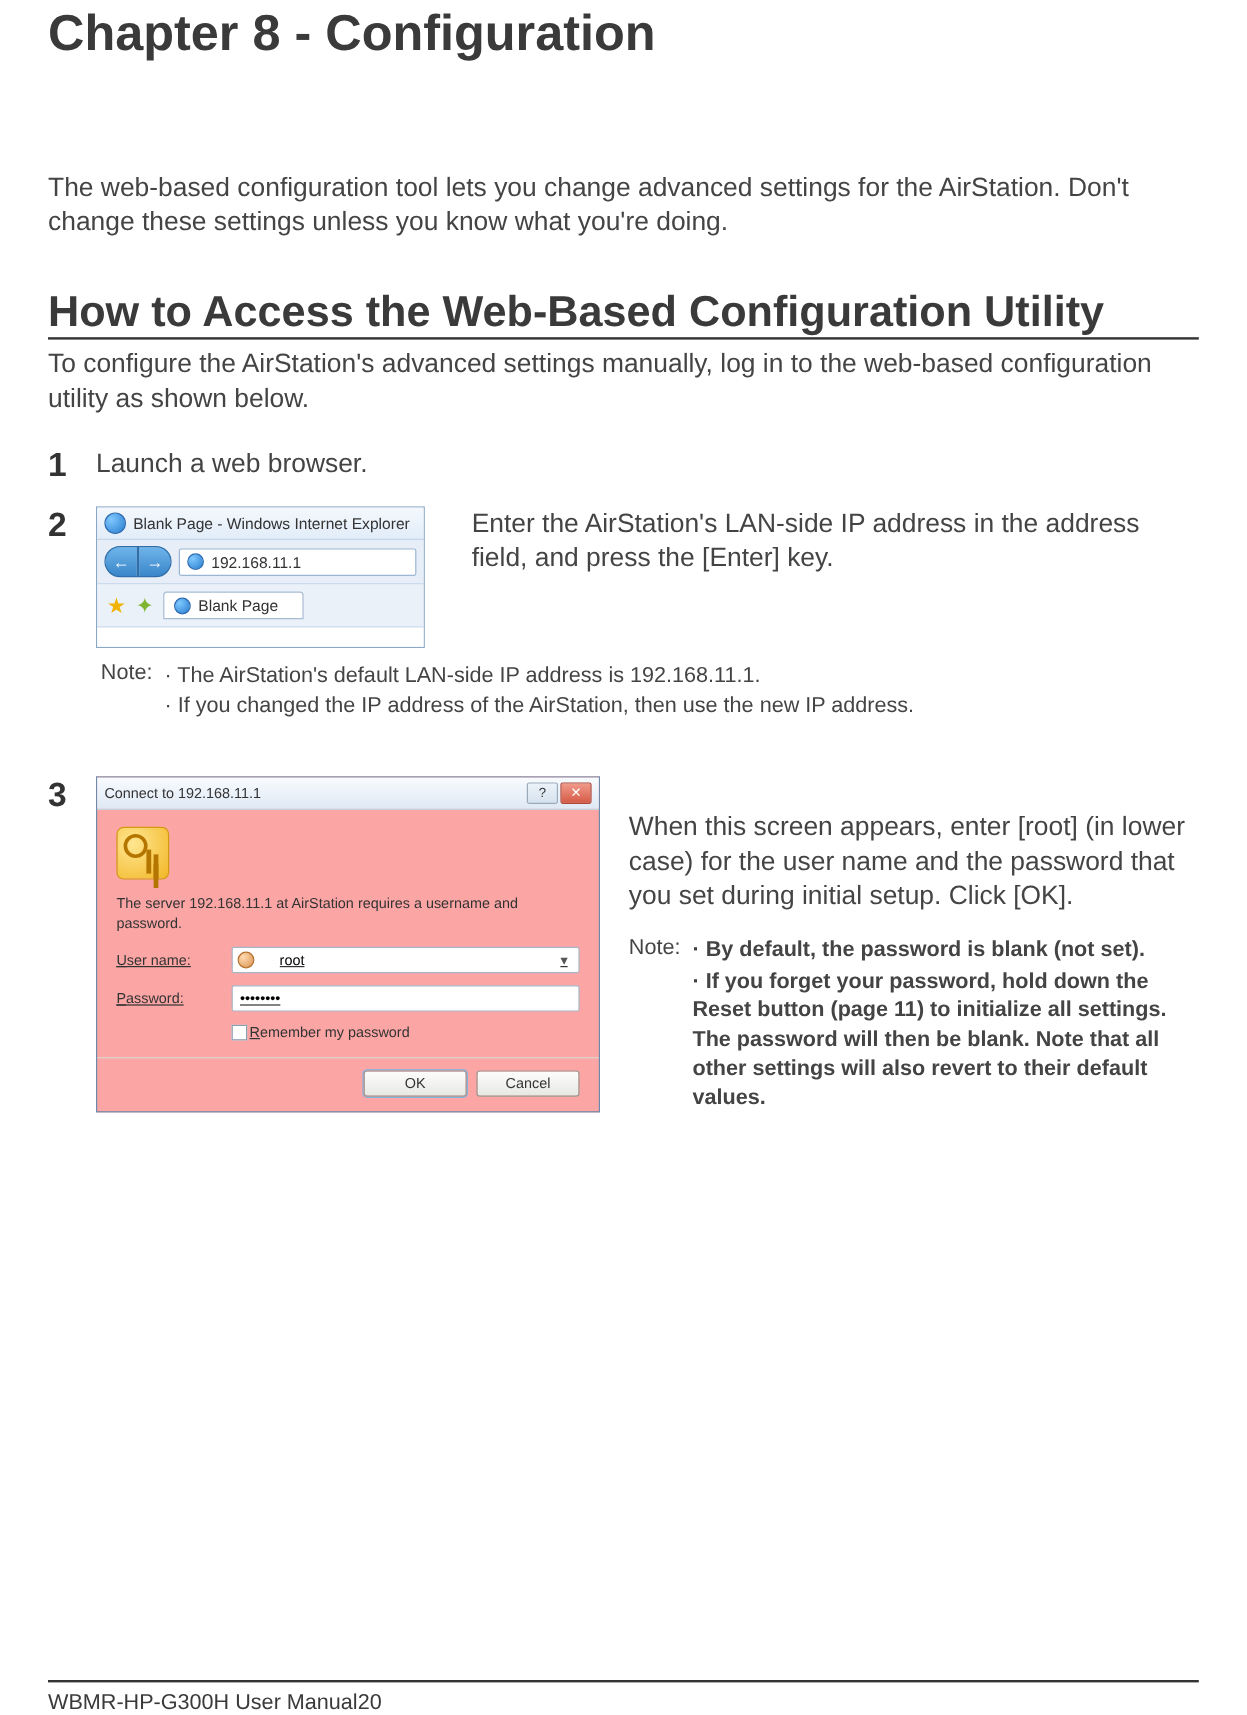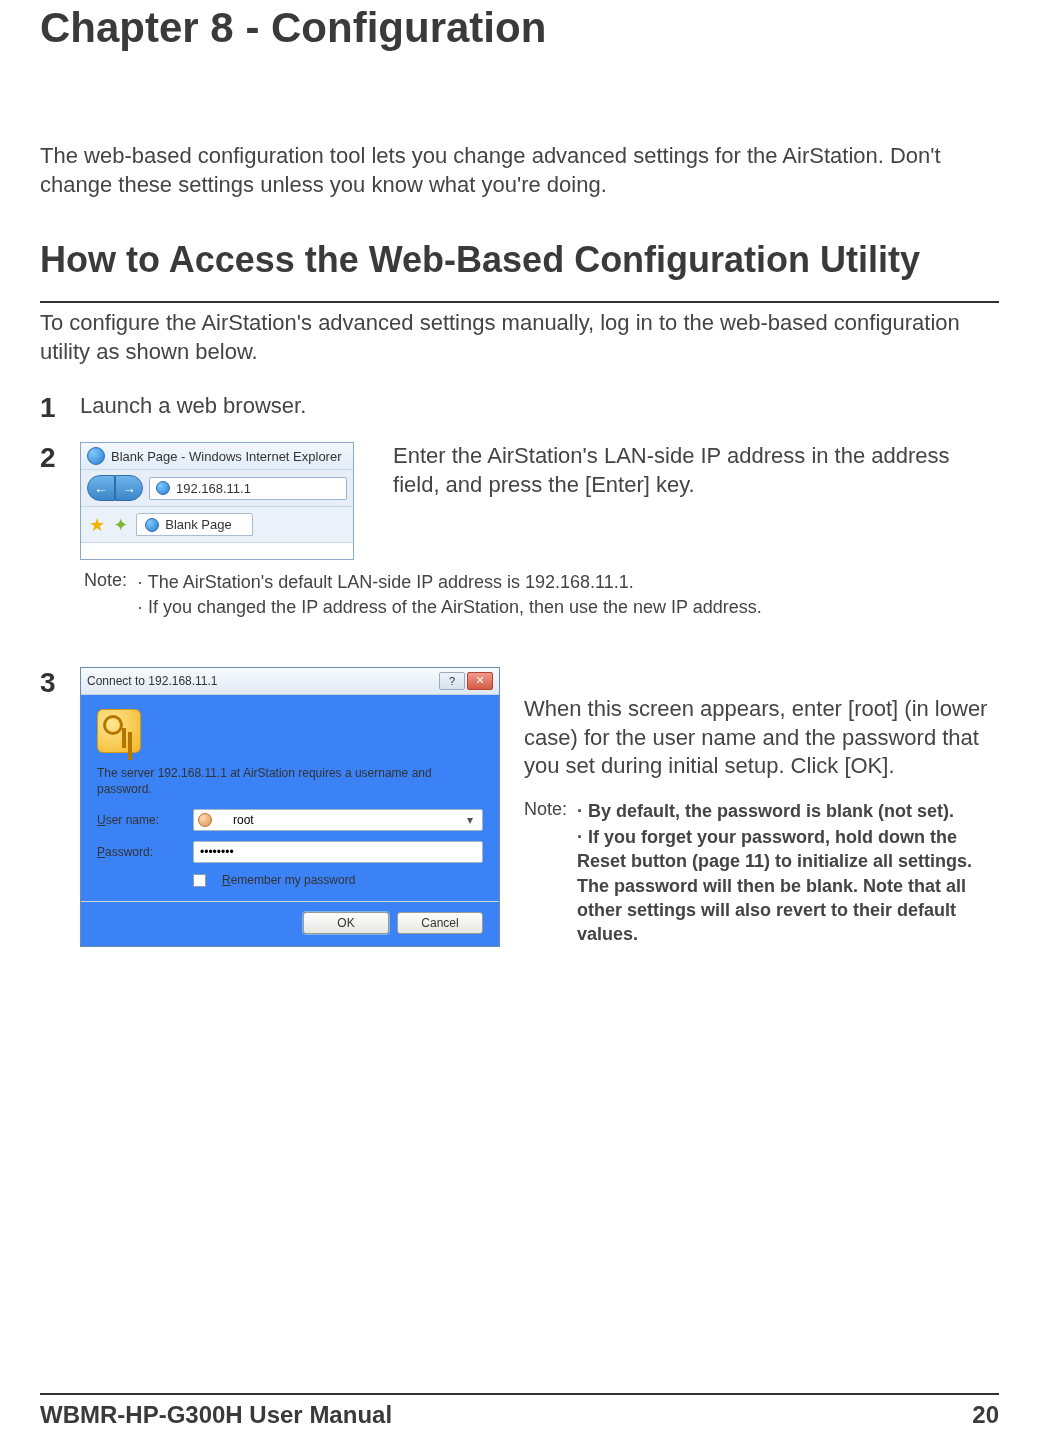--- a/index.html
+++ b/index.html
@@ -30,21 +30,21 @@
     line-height: 1.3;
     margin-bottom: 40px;
     margin-top: 44px;
   }
   .section-title {
     font-family: Arial, Helvetica, sans-serif;
     font-weight: bold;
     font-size: 36px;
     color: #3a3a3a;
     border-bottom: 2px solid #333;
-    padding-bottom: 20px;
+    padding-bottom: 0;
     margin-bottom: 6px;
   }
   .section-intro {
     font-size: 22px;
     color: #444;
     line-height: 1.3;
     margin-bottom: 26px;
   }
   .step {
     display: flex;
@@ -177,21 +177,21 @@
     display: flex;
     gap: 24px;
     align-items: flex-start;
   }
   .dialog {
     width: 420px;
     font-family: Tahoma, "Segoe UI", sans-serif;
     font-size: 12px;
     color: #333;
     border: 1px solid #6d8aab;
-    background: #3b82f6;
+    background: #fca5a5;
   }
   .dlg-title {
     background: linear-gradient(#f8fbfe, #dfe9f4);
     border-bottom: 1px solid #c5d2e0;
     display: flex;
     align-items: center;
     justify-content: space-between;
     padding: 4px 6px;
   }
   .dlg-title-left {
@@ -241,20 +241,21 @@
     background: #b57600;
     top: 18px; left: 24px;
     box-shadow: 6px 4px 0 0 #b57600, 6px 12px 0 0 #b57600;
   }
   .dlg-msg { line-height: 1.35; }
   .dlg-msg p { margin: 0 0 12px 0; }
   .dlg-form { margin-top: 6px; }
   .form-row {
     display: flex; align-items: center;
     margin-bottom: 10px;
+    text-decoration: underline;
   }
   .form-label {
     width: 96px;
   }
   .form-field {
     flex: 1;
     display: flex; align-items: center; gap: 19px;
     background: #fff;
     border: 1px solid #a8b6c6;
     border-radius: 2px;
@@ -267,21 +268,21 @@
     border: 1px solid #b56f2e;
   }
   .form-field input {
     border: none; outline: none; flex:1;
     font-family: inherit; font-size: 12px;
   }
   .dd {
     width: 16px; text-align: center; color: #555;
   }
   .chk-row {
-    display: flex; align-items: center; gap: 16px;
+    display: flex; align-items: center; gap: 2px;
     margin-left: 96px;
     margin-bottom: 8px;
   }
   .chk {
     width: 13px; height: 13px;
     border: 1px solid #8a9db1;
     background: #fff;
   }
   .dlg-divider {
     border-top: 1px solid #d6d6d0;
@@ -314,25 +315,24 @@
   .step3-note .note-items div { margin-bottom: 2px; font-weight: bold; }
   
   .footer {
     position: absolute;
     bottom: 0;
     left: 40px;
     right: 40px;
     border-top: 2px solid #333;
     padding-top: 6px;
     display: flex;
-    justify-content: space-between;
+    justify-content: flex-start;
     font-family: Arial, sans-serif;
-    font-size: 24px;
+    font-size: 18px;
     color: #3a3a3a;
-    font-weight: bold;
   }
   .page-wrap { height: 1429px; position: relative; }
 </style>
 </head>
 <body>
 
 <div class="page-wrap">
 <div class="page">
 
   <h1 class="chapter-title">Chapter 8 - Configuration</h1>

